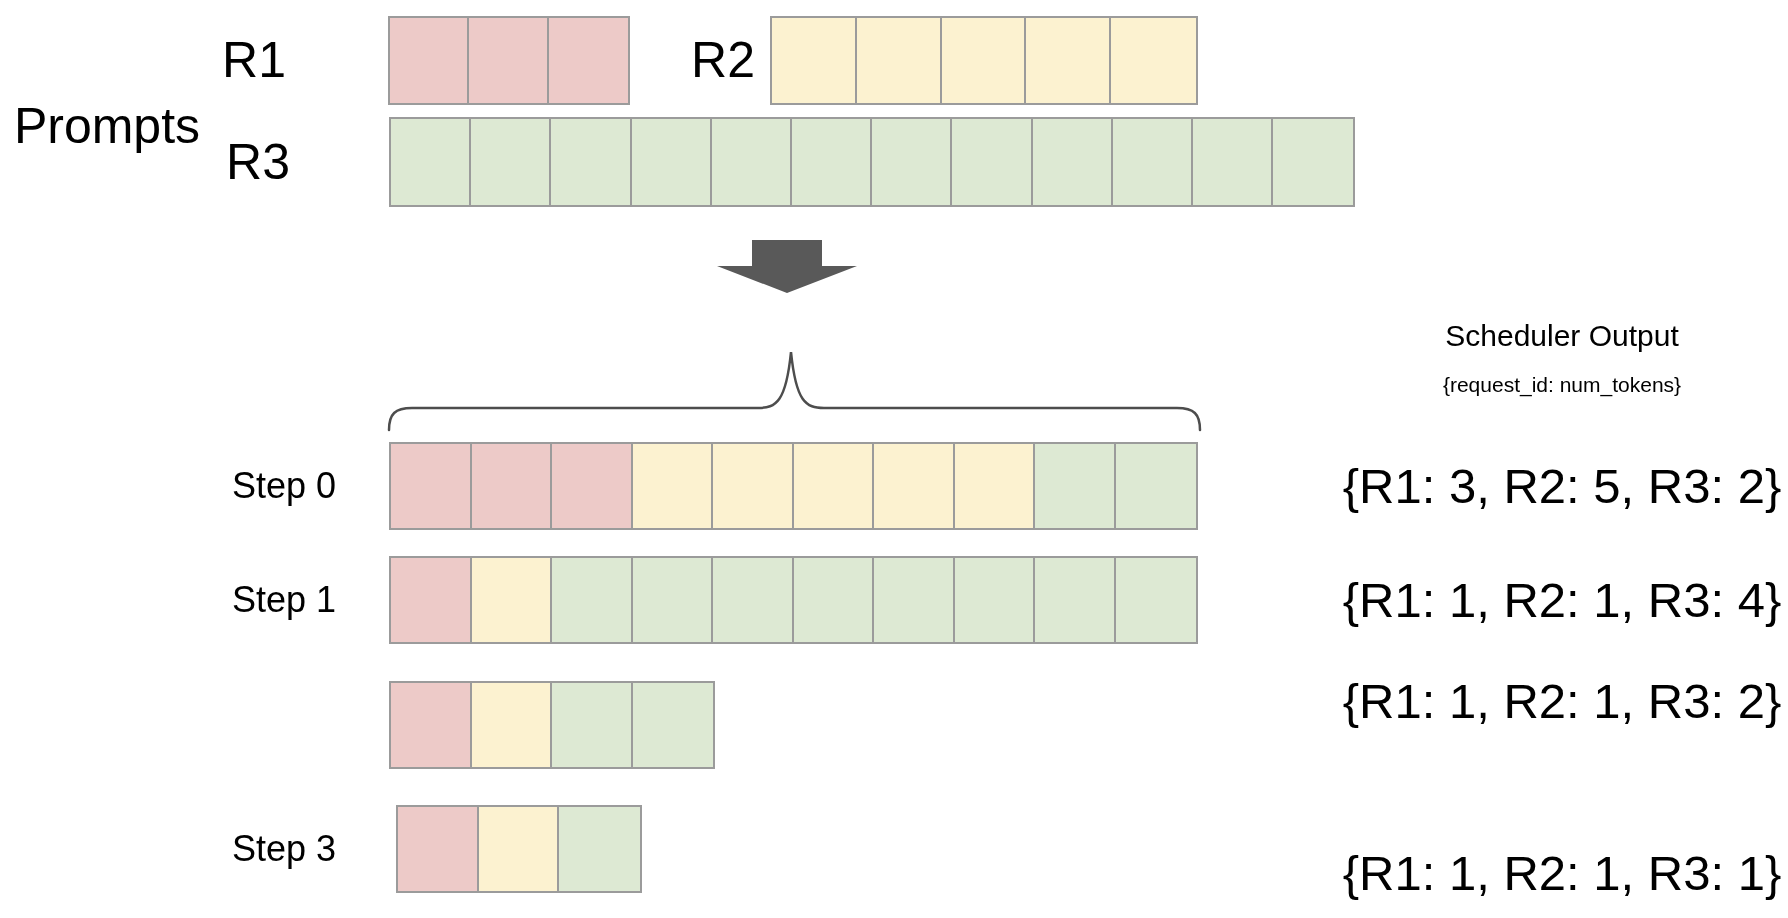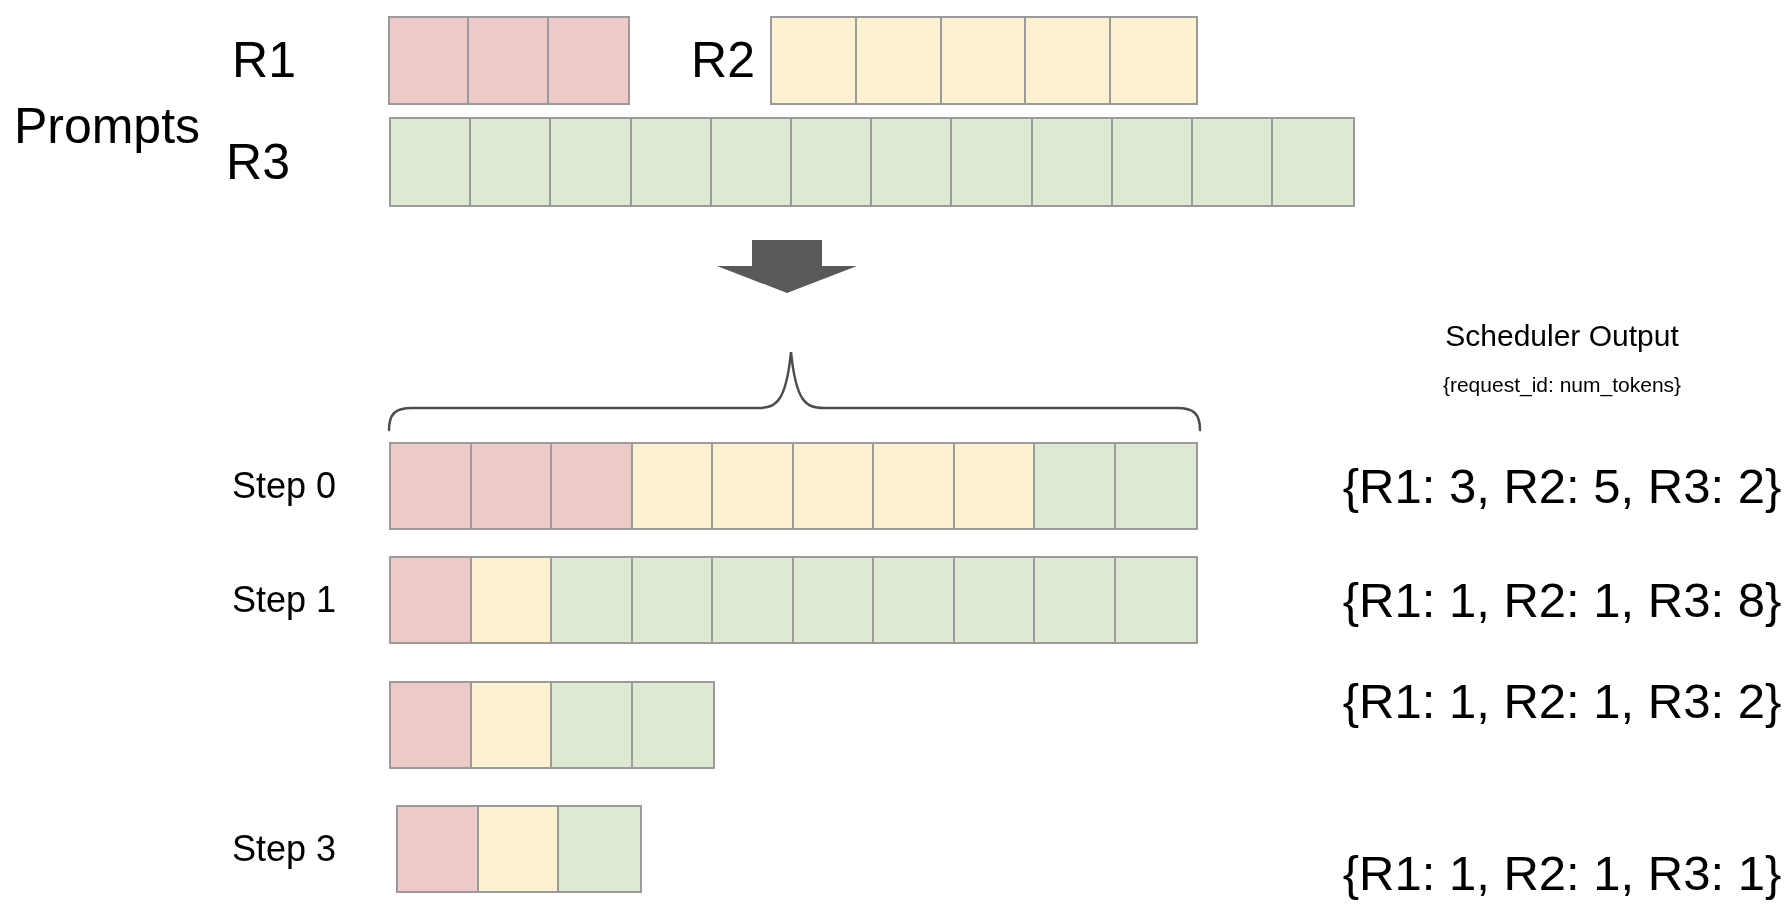--- a/index.html
+++ b/index.html
@@ -32,21 +32,21 @@
   .cell:last-child{border-right:none;}
   svg{position:absolute;display:block;}
 </style>
 </head>
 <body>
 
 <div class="canvas">
 
   <div class="lbl section-lbl" style="left:7px;top:97px;">Prompts</div>
 
-  <div class="lbl row-lbl" style="left:164px;top:31px;">R1</div>
+  <div class="lbl row-lbl" style="left:154px;top:31px;">R1</div>
   <div class="token-row" style="left:388px;top:16px;height:89px;">
       <div class="cell" style="width: 79.3px; background: rgb(237, 202, 200);"></div>
       <div class="cell" style="width: 79.3px; background: rgb(237, 202, 200);"></div>
       <div class="cell" style="width: 79.3px; background: rgb(237, 202, 200);"></div>
     </div>
 
   <div class="lbl row-lbl" style="left:623px;top:31px;">R2</div>
   <div class="token-row" style="left:770px;top:16px;height:89px;">
       <div class="cell" style="width: 84.8px; background: rgb(252, 242, 208);"></div>
       <div class="cell" style="width: 84.8px; background: rgb(252, 242, 208);"></div>
@@ -103,21 +103,21 @@
       <div class="cell" style="width: 80.5px; background: rgb(252, 242, 208);"></div>
       <div class="cell" style="width: 80.5px; background: rgb(221, 233, 211);"></div>
       <div class="cell" style="width: 80.5px; background: rgb(221, 233, 211);"></div>
       <div class="cell" style="width: 80.5px; background: rgb(221, 233, 211);"></div>
       <div class="cell" style="width: 80.5px; background: rgb(221, 233, 211);"></div>
       <div class="cell" style="width: 80.5px; background: rgb(221, 233, 211);"></div>
       <div class="cell" style="width: 80.5px; background: rgb(221, 233, 211);"></div>
       <div class="cell" style="width: 80.5px; background: rgb(221, 233, 211);"></div>
       <div class="cell" style="width: 80.5px; background: rgb(221, 233, 211);"></div>
     </div>
-  <div class="lbl out-lbl" style="top:571px;">{R1: 1, R2: 1, R3: 8}</div>
+  <div class="lbl out-lbl" style="top:571px;">{R1: 1, R2: 1, R3: 4}</div>
 
   <div class="token-row" style="left:389px;top:681px;height:88px;">
       <div class="cell" style="width: 80.5px; background: rgb(237, 202, 200);"></div>
       <div class="cell" style="width: 80.5px; background: rgb(252, 242, 208);"></div>
       <div class="cell" style="width: 80.5px; background: rgb(221, 233, 211);"></div>
       <div class="cell" style="width: 80.5px; background: rgb(221, 233, 211);"></div>
     </div>
   <div class="lbl out-lbl" style="top:672px;">{R1: 1, R2: 1, R3: 2}</div>
 
   <div class="lbl step-lbl" style="left:184px;top:820px;">Step 3</div>

